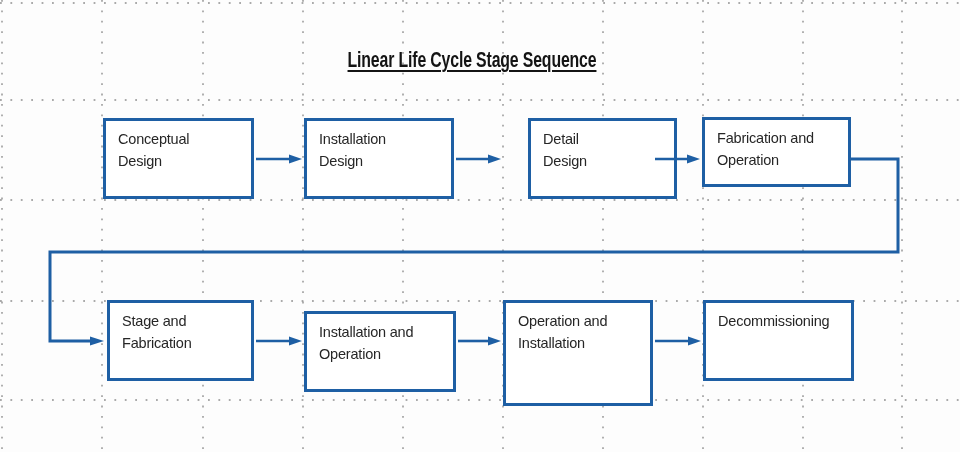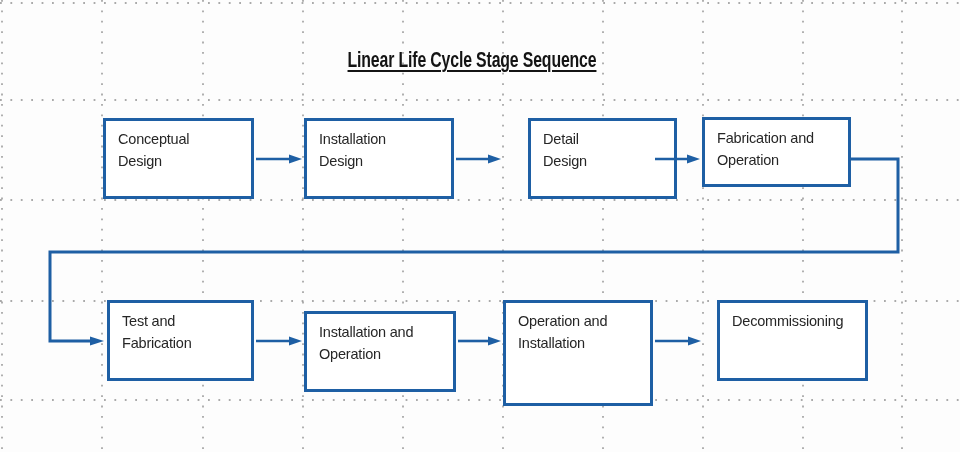--- a/index.html
+++ b/index.html
@@ -76,21 +76,21 @@
     white-space: nowrap;
   }
   
   #stage-1 { left:103px; top:118px; width:151px; height:81px; }
   #stage-2 { left:304px; top:118px; width:150px; height:81px; }
   #stage-3 { left:504px; top:118px; width:149px; height:81px;margin-left:24px; }
   #stage-4 { left:702px; top:117px; width:149px; height:70px; }
   #stage-5 { left:107px; top:300px; width:147px; height:81px; }
   #stage-6 { left:304px; top:311px; width:152px; height:81px; }
   #stage-7 { left:503px; top:300px; width:150px; height:106px; }
-  #stage-8 { left:703px; top:300px; width:151px; height:81px;margin-left:14px; }
+  #stage-8 { left:703px; top:300px; width:151px; height:81px; }
 </style>
 </head>
 <body>
 
 <div id="canvas">
 
   <svg id="grid-layer" class="layer" viewBox="0 0 960 452">
     <g>
       <line class="grid-line" x1="2" y1="0" x2="2" y2="452"></line>
       <line class="grid-line" x1="102" y1="0" x2="102" y2="452"></line>
@@ -125,21 +125,21 @@
   <div class="stage" id="stage-3">
     <div class="stage-line">Detail</div>
     <div class="stage-line">Design</div>
   </div>
   <div class="stage" id="stage-4">
     <div class="stage-line">Fabrication and</div>
     <div class="stage-line">Operation</div>
   </div>
 
   <div class="stage" id="stage-5">
-    <div class="stage-line">Test and</div>
+    <div class="stage-line">Stage and</div>
     <div class="stage-line">Fabrication</div>
   </div>
   <div class="stage" id="stage-6">
     <div class="stage-line">Installation and</div>
     <div class="stage-line">Operation</div>
   </div>
   <div class="stage" id="stage-7">
     <div class="stage-line">Operation and</div>
     <div class="stage-line">Installation</div>
   </div>

